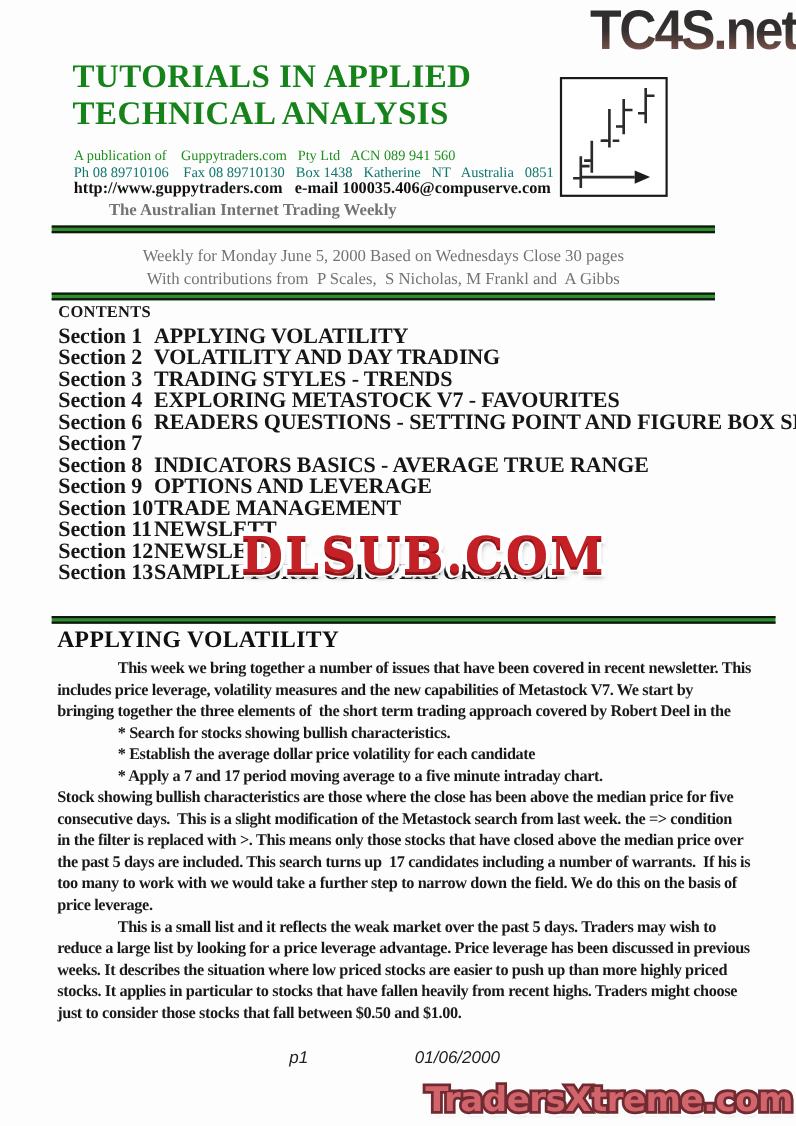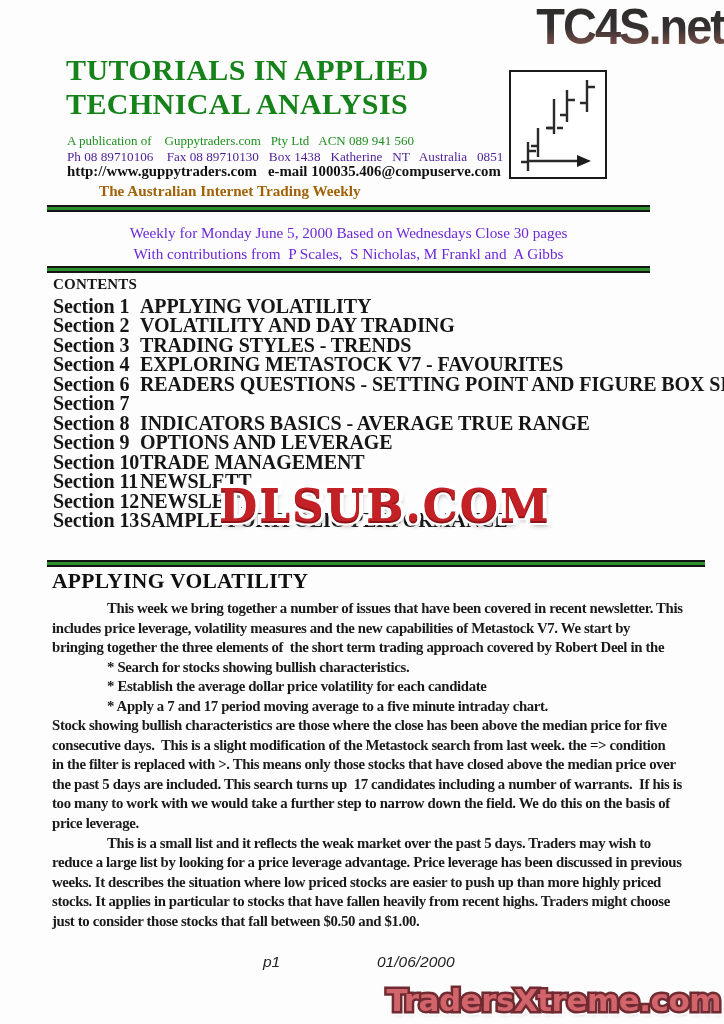--- a/index.html
+++ b/index.html
@@ -19,41 +19,41 @@
     background:linear-gradient(180deg,#2c2a29 0%,#343130 52%,#6b4a44 78%,#a1736a 100%);
     -webkit-background-clip:text;background-clip:text;color:transparent;
   }
 
   
   .masthead-title{
     left:66px;top:53px;color:#16821a;font-weight:700;
     font-size:30px;line-height:33.5px;letter-spacing:0.4px;white-space:pre;
   }
   .pub-line{left:67px;top:133px;font-size:13px;color:#1f8e1f;white-space:pre;}
-  .contact-line{left:67px;top:149px;font-size:13.2px;color:#4c1d95;white-space:pre;text-align:right;}
+  .contact-line{left:67px;top:149px;font-size:13.2px;color:#0f766e;white-space:pre;text-align:right;}
   .web-line{left:67px;top:163px;font-size:14.8px;font-weight:700;color:#111;white-space:pre;text-align:center;}
-  .tagline{left:99px;top:182px;font-size:15.2px;font-weight:700;color:#a16207;white-space:pre;}
+  .tagline{left:99px;top:182px;font-size:15.2px;font-weight:700;color:#737373;white-space:pre;}
 
   .logo-box{
     left:509px;top:70px;width:94px;height:105px;
     border:2px solid #1a1a1a;background:#fff;
   }
   .logo-box svg{display:block;}
 
   
   .rule{
     left:47px;height:3px;background:#2c8f2c;
     border-top:2px solid #141414;border-bottom:2px solid #141414;
   }
   .rule-1{top:205px;width:603px;}
   .rule-2{top:266px;width:603px;}
   .rule-3{top:560px;width:658px;}
 
   
-  .issue-line{left:47px;width:603px;text-align:center;font-size:15.2px;color:#6d28d9;white-space:pre;font-family:Liberation Serif, serif;}
+  .issue-line{left:47px;width:603px;text-align:center;font-size:15.2px;color:#737373;white-space:pre;font-family:Liberation Serif, serif;}
   .issue-1{top:224px;}
   .issue-2{top:245px;}
 
   
   .contents-heading{left:53px;top:276px;font-size:15px;font-weight:700;letter-spacing:0.2px;}
   .contents-list{left:53px;top:297px;width:660px;}
   .toc-row{display:flex;line-height:19.45px;font-weight:700;font-size:20px;letter-spacing:-0.1px;}
   .toc-label{width:87px;flex:none;}
   .toc-title{white-space:pre;}
 

